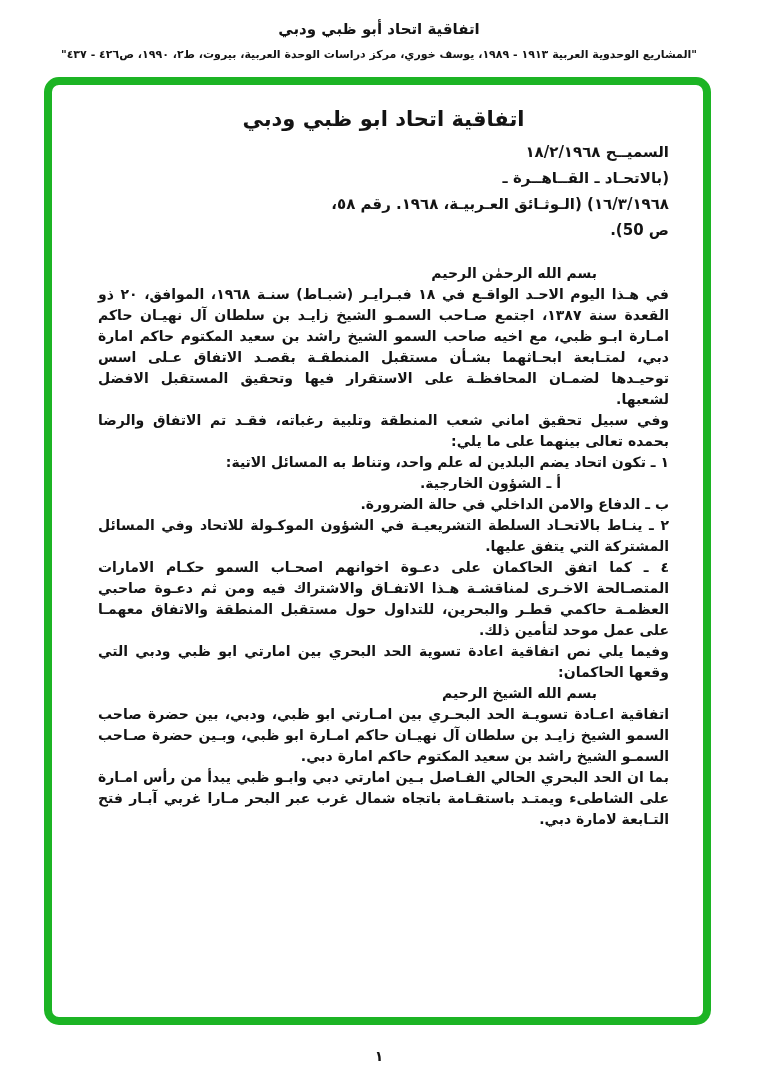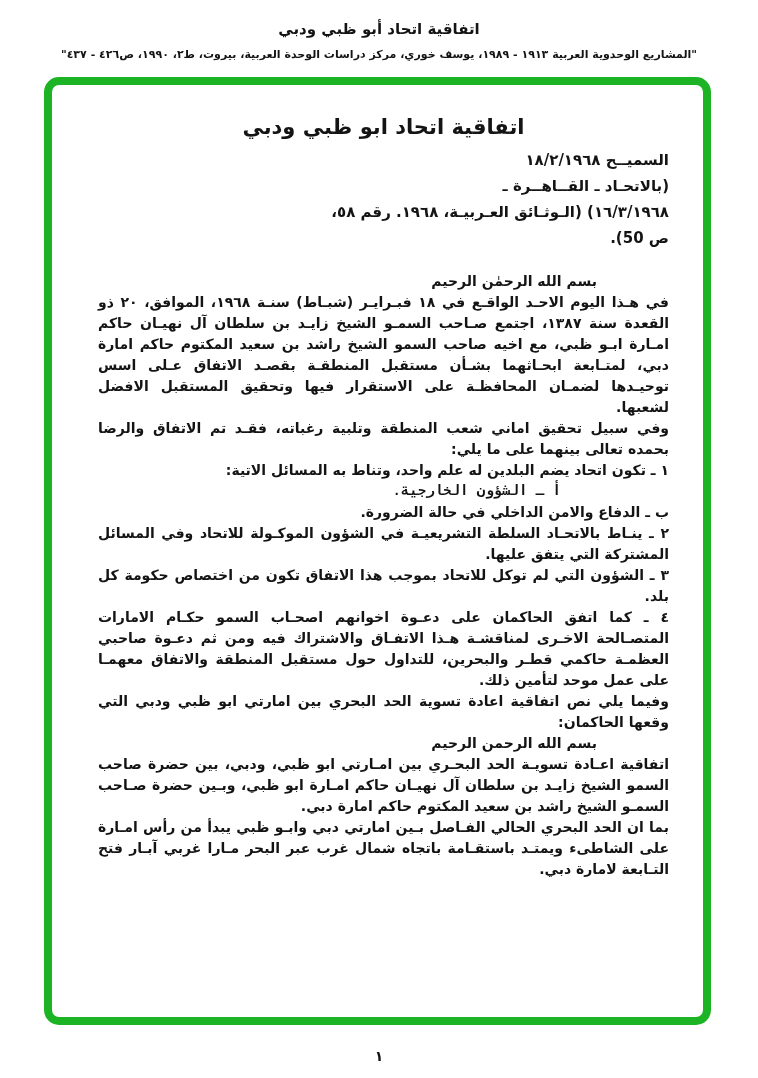--- a/index.html
+++ b/index.html
@@ -31,21 +31,21 @@
   }
   .document-frame {
     position: absolute;
     left: 44px;
     top: 77px;
     width: 667px;
     height: 948px;
     box-sizing: border-box;
     border: 8px solid #1cb424;
     border-radius: 15px;
-    padding: 22px 34px 0 46px;
+    padding: 14px 34px 0 46px;
     background: #ffffff;
   }
   .document-title {
     direction: rtl;
     text-align: center;
     font-size: 21px;
     font-weight: bold;
     margin: 8px 0 8px 0;
   }
   .document-dateline {
@@ -58,21 +58,21 @@
   .document-body {
     direction: rtl;
     margin-top: 20px;
     font-size: 14px;
     font-weight: bold;
     line-height: 21px;
     text-align: justify;
   }
   .document-body p { margin: 0; }
   .basmala { text-align: right; padding-right: 72px; }
-  .indent-a { padding-right: 108px; font-family: Liberation Mono, monospace; }
+  .indent-a { padding-right: 108px; }
   .indent-d { text-align: right; padding-right: 20px; }
   .page-number {
     position: absolute;
     left: 0; right: 0;
     bottom: 14px;
     text-align: center;
     font-size: 14px;
     font-weight: bold;
   }
 </style>
@@ -95,22 +95,21 @@
   </div>
 
   <div class="document-body">
     <p class="basmala">بسم الله الرحمٰن الرحيم</p>
     <p>في هـذا اليوم الاحـد الواقـع في ١٨ فبـرايـر (شبـاط) سنـة ١٩٦٨، الموافق، ٢٠ ذو القعدة سنة ١٣٨٧، اجتمع صـاحب السمـو الشيخ زايـد بن سلطان آل نهيـان حاكم امـارة ابـو ظبي، مع اخيه صاحب السمو الشيخ راشد بن سعيد المكتوم حاكم امارة دبي، لمتـابعة ابحـاثهما بشـأن مستقبل المنطقـة بقصـد الاتفاق عـلى اسس توحيـدها لضمـان المحافظـة على الاستقرار فيها وتحقيق المستقبل الافضل لشعبها.</p>
     <p>وفي سبيل تحقيق اماني شعب المنطقة وتلبية رغباته، فقـد تم الاتفاق والرضا بحمده تعالى بينهما على ما يلي:</p>
     <p>١ ـ تكون اتحاد يضم البلدين له علم واحد، وتناط به المسائل الاتية:</p>
     <p class="indent-a">أ ـ الشؤون الخارجية.</p>
     <p>ب ـ الدفاع والامن الداخلي في حالة الضرورة.</p>
     <p>٢ ـ ينـاط بالاتحـاد السلطة التشريعيـة في الشؤون الموكـولة للاتحاد وفي المسائل المشتركة التي يتفق عليها.</p>
-    <p>٣ ـ الشؤون التي لم توكل للاتحاد بموجب هذا الاتفاق تكون من اختصاص حكومة كل بلد.</p>
     <p>٤ ـ كما اتفق الحاكمان على دعـوة اخوانهم اصحـاب السمو حكـام الامارات المتصـالحة الاخـرى لمناقشـة هـذا الاتفـاق والاشتراك فيه ومن ثم دعـوة صاحبي العظمـة حاكمي قطـر والبحرين، للتداول حول مستقبل المنطقة والاتفاق معهمـا على عمل موحد لتأمين ذلك.</p>
     <p>وفيما يلي نص اتفاقية اعادة تسوية الحد البحري بين امارتي ابو ظبي ودبي التي وقعها الحاكمان:</p>
-    <p class="basmala">بسم الله الرحمن الرحيم</p>
+    <p class="basmala">بسم الله الشيخ الرحيم</p>
     <p>اتفاقية اعـادة تسويـة الحد البحـري بين امـارتي ابو ظبي، ودبي، بين حضرة صاحب السمو الشيخ زايـد بن سلطان آل نهيـان حاكم امـارة ابو ظبي، وبـين حضرة صـاحب السمـو الشيخ راشد بن سعيد المكتوم حاكم امارة دبي.</p>
     <p>بما ان الحد البحري الحالي الفـاصل بـين امارتي دبي وابـو ظبي يبدأ من رأس امـارة على الشاطىء ويمتـد باستقـامة باتجاه شمال غرب عبر البحر مـارا غربي آبـار فتح التـابعة لامارة دبي.</p>
   </div>
 </main>
 
 <footer class="page-number">١</footer>
 
 </body></html>

